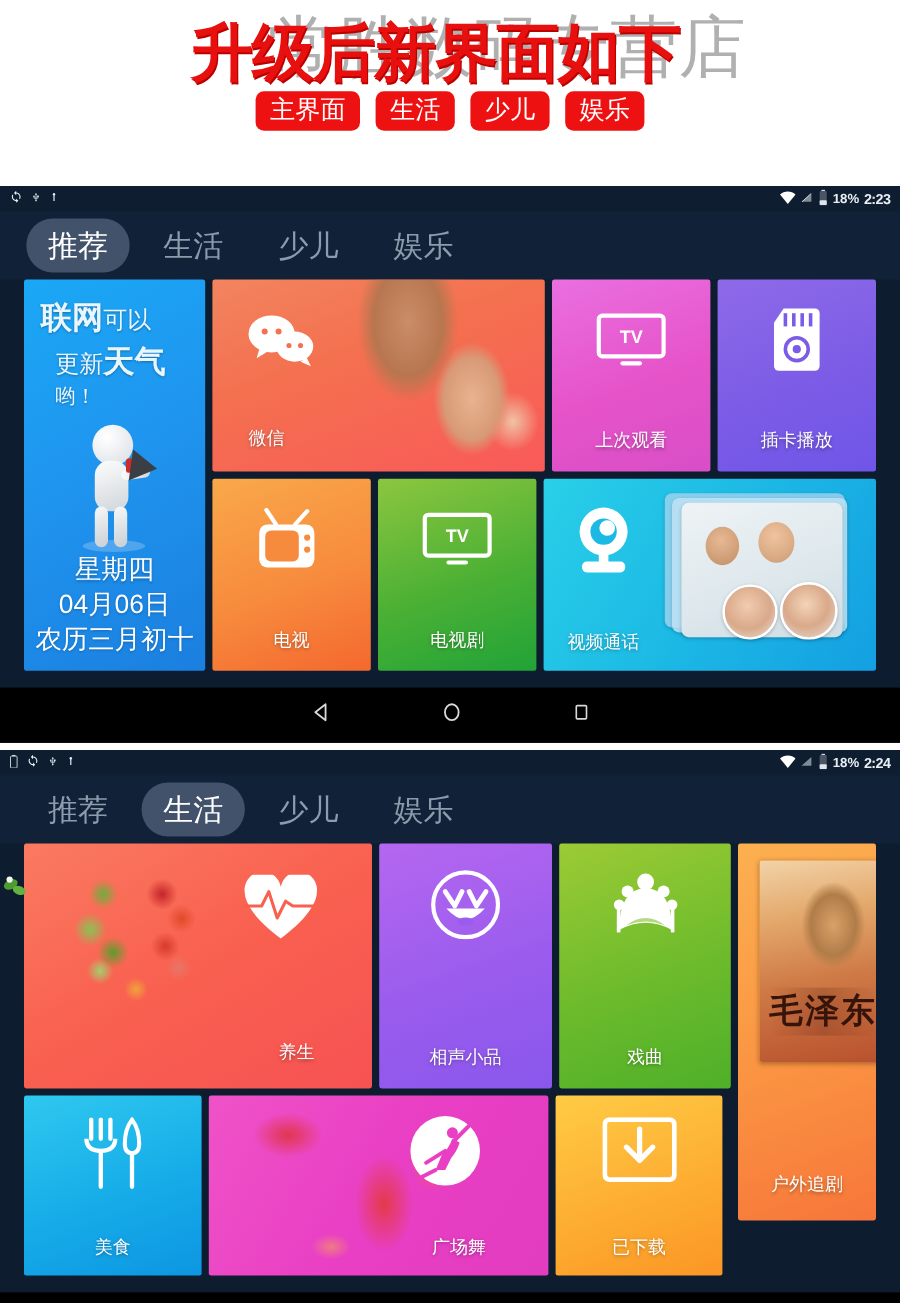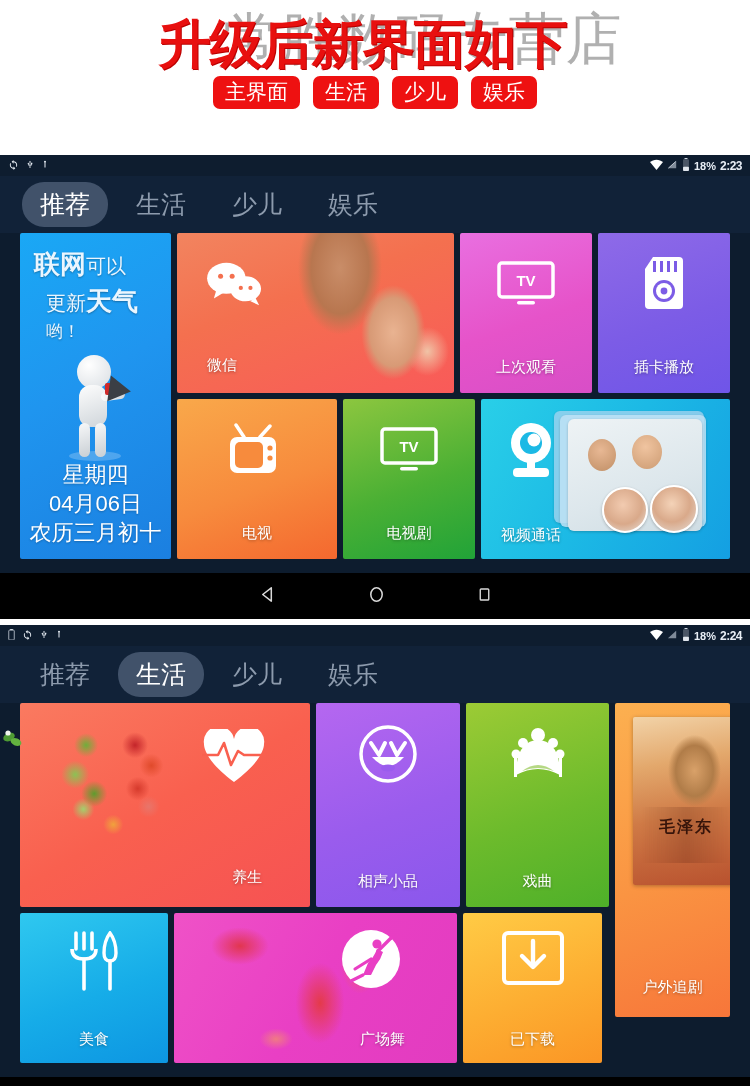--- a/index.html
+++ b/index.html
@@ -139,21 +139,21 @@
   .wx-dates { margin-top: auto; margin-bottom: 12px; text-align: center; color: #fff; line-height: 1.32; }
   .wx-dates div { font-size: 22px; text-shadow: 0 1px 2px rgba(0,0,0,.25); }
 
   .tile-wechat {
     flex: 1;
     background: linear-gradient(160deg,#f2845f 0%,#f4704f 40%,#f95a59 100%);
     position: relative;
   }
   .tile-lastwatch { width: 132px; background: linear-gradient(160deg,#e96fe0 0%,#e653c9 55%,#d84ec7 100%); }
   .tile-sdcard    { width: 132px; background: linear-gradient(160deg,#8e6ae8 0%,#7c5ce6 55%,#6f55e8 100%); }
-  .tile-tv        { width: 160px; background: linear-gradient(160deg,#f9a84a 0%,#f78b3d 55%,#f4682f 100%); }
+  .tile-tv        { width: 132px; background: linear-gradient(160deg,#f9a84a 0%,#f78b3d 55%,#f4682f 100%); }
   .tile-tvdrama   { width: 132px; background: linear-gradient(160deg,#8cc63f 0%,#4bb034 55%,#21a338 100%); }
   .tile-videocall { flex: 1; background: linear-gradient(120deg,#29cfe8 0%,#1cb9e5 50%,#149fe2 100%); }
 
   .navbar {
     height: 46px;
     background: #000;
     display: flex;
     align-items: center;
     justify-content: center;
     gap: 90px;
@@ -239,25 +239,25 @@
 
   .poster {
     left: 18px; top: 14px; width: 106px; height: 168px;
     border-radius: 2px;
     background:
       radial-gradient(ellipse 34px 46px at 58% 32%, #d9a169 0%, #b07c48 55%, rgba(176,124,72,0) 78%),
       linear-gradient(170deg, #f2d3a8 0%, #e3a86c 28%, #cf7a46 58%, #b8512e 100%);
     box-shadow: 0 1px 4px rgba(0,0,0,.3);
   }
   .poster-cap {
-    position: absolute; left: 8px; bottom: 22px; width: 90px; height: 56px;
+    position: absolute; left: 8px; bottom: 22px; width: 90px; height: 40px;
     background: linear-gradient(90deg, rgba(70,20,10,.0), rgba(70,20,10,.22), rgba(70,20,10,.0));
     color: #2b0d06;
     font-family: "DejaVu Serif", serif;
-    font-size: 16px; font-weight: bold;
+    font-size: 28px; font-weight: bold;
     text-align: center; line-height: 40px; letter-spacing: 2px;
     opacity: .92;
   }
 
   .figure-body { position:absolute; }
   .fb-head { left: 26px; top: 4px; width: 34px; height: 34px; border-radius: 50%;
              background: radial-gradient(circle at 35% 30%, #ffffff, #d8dde2); }
   .fb-torso{ left: 28px; top: 34px; width: 28px; height: 42px; border-radius: 12px;
              background: linear-gradient(160deg,#fdfdfd,#cfd5da); }
   .fb-leg1 { left: 28px; top: 72px; width: 11px; height: 34px; border-radius: 6px;

